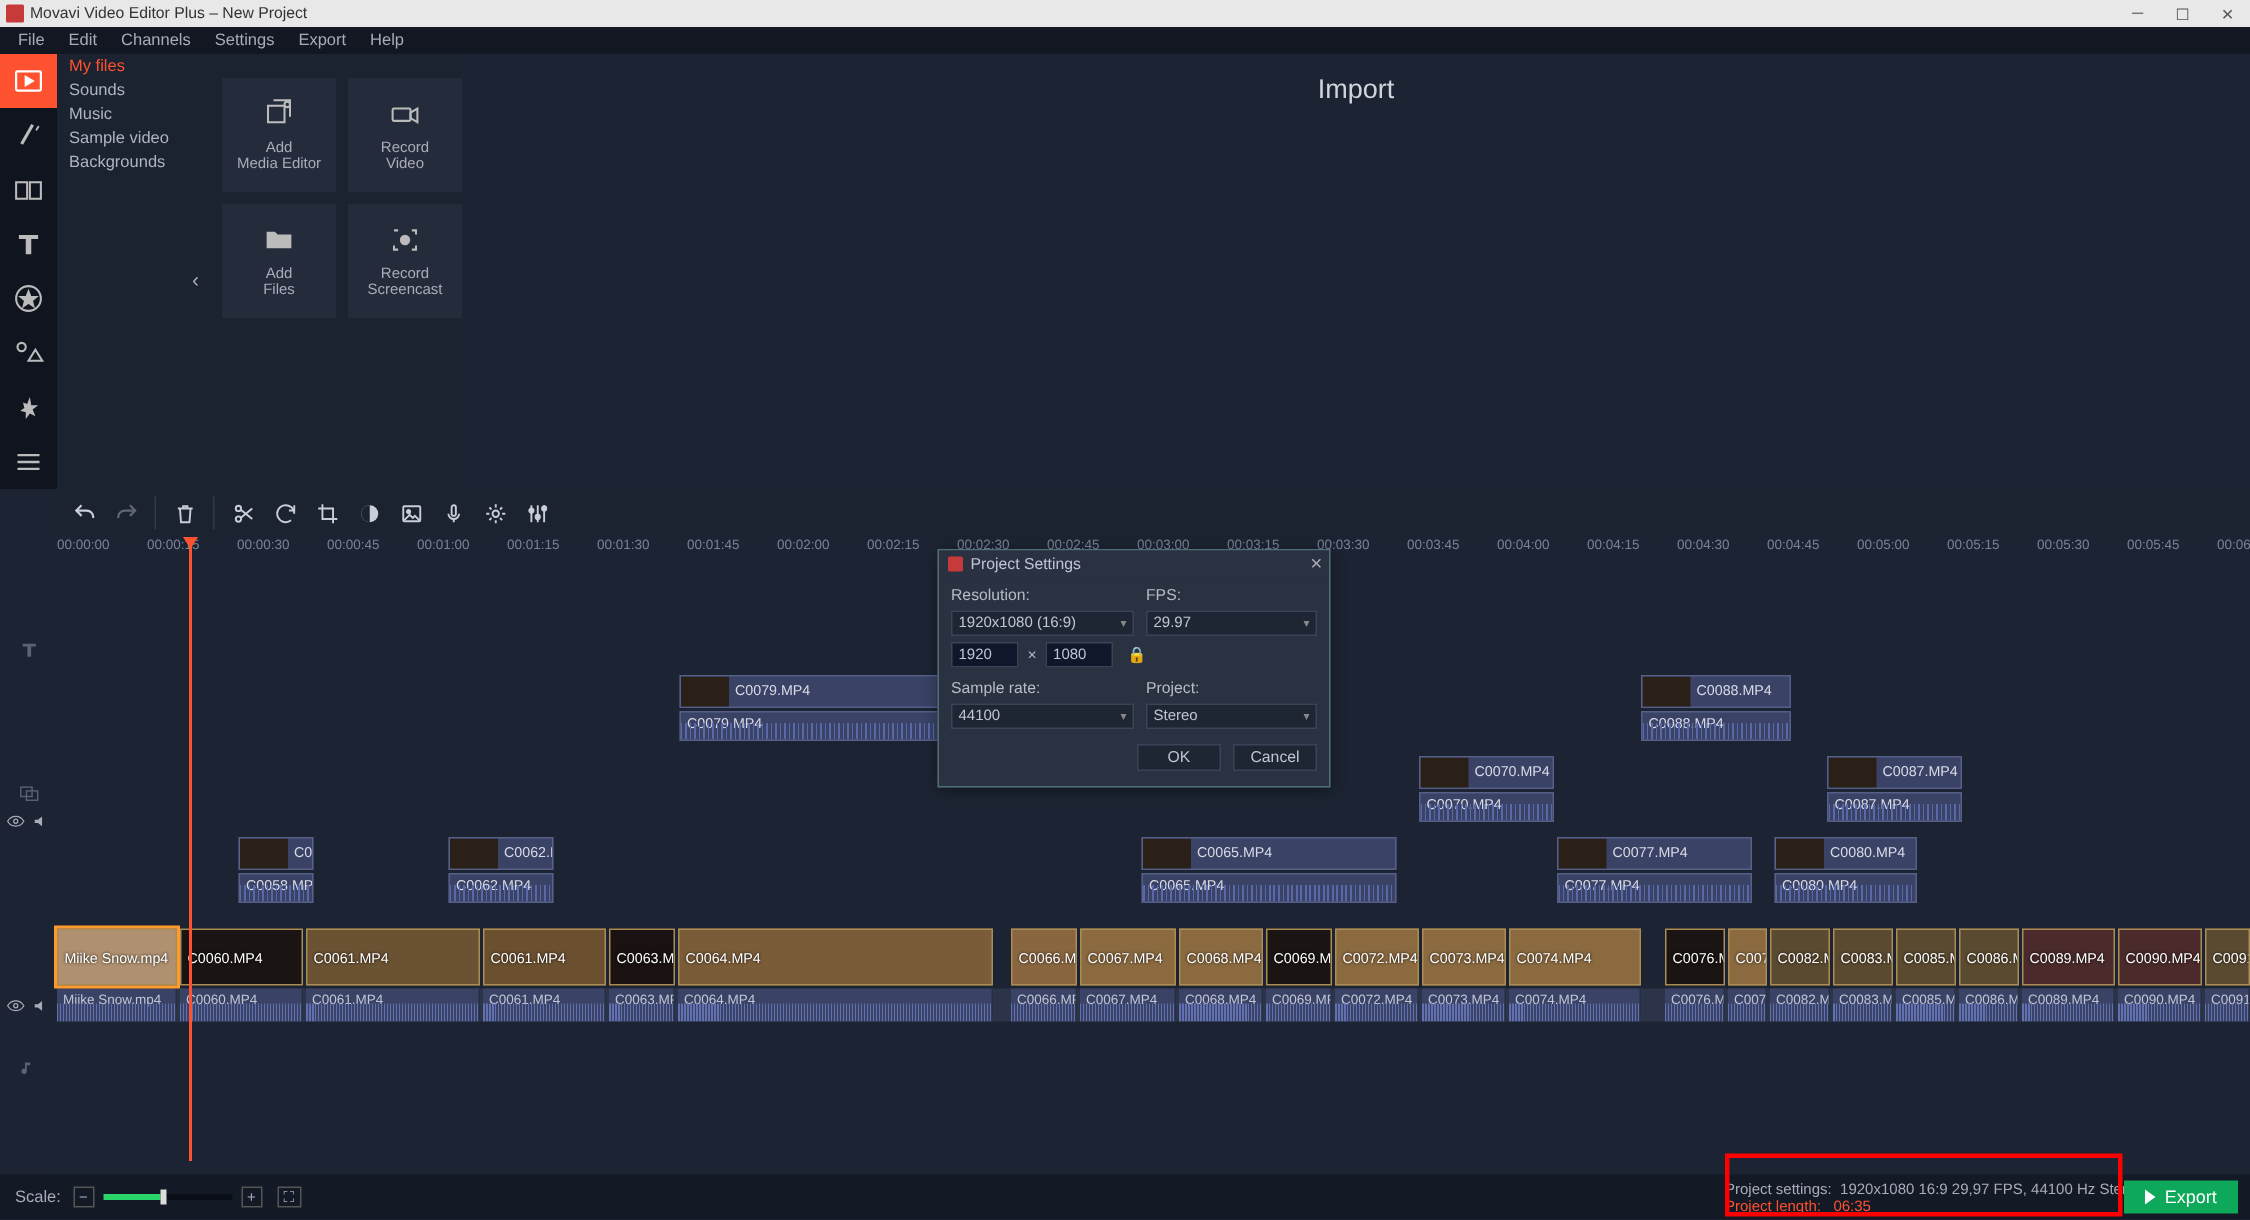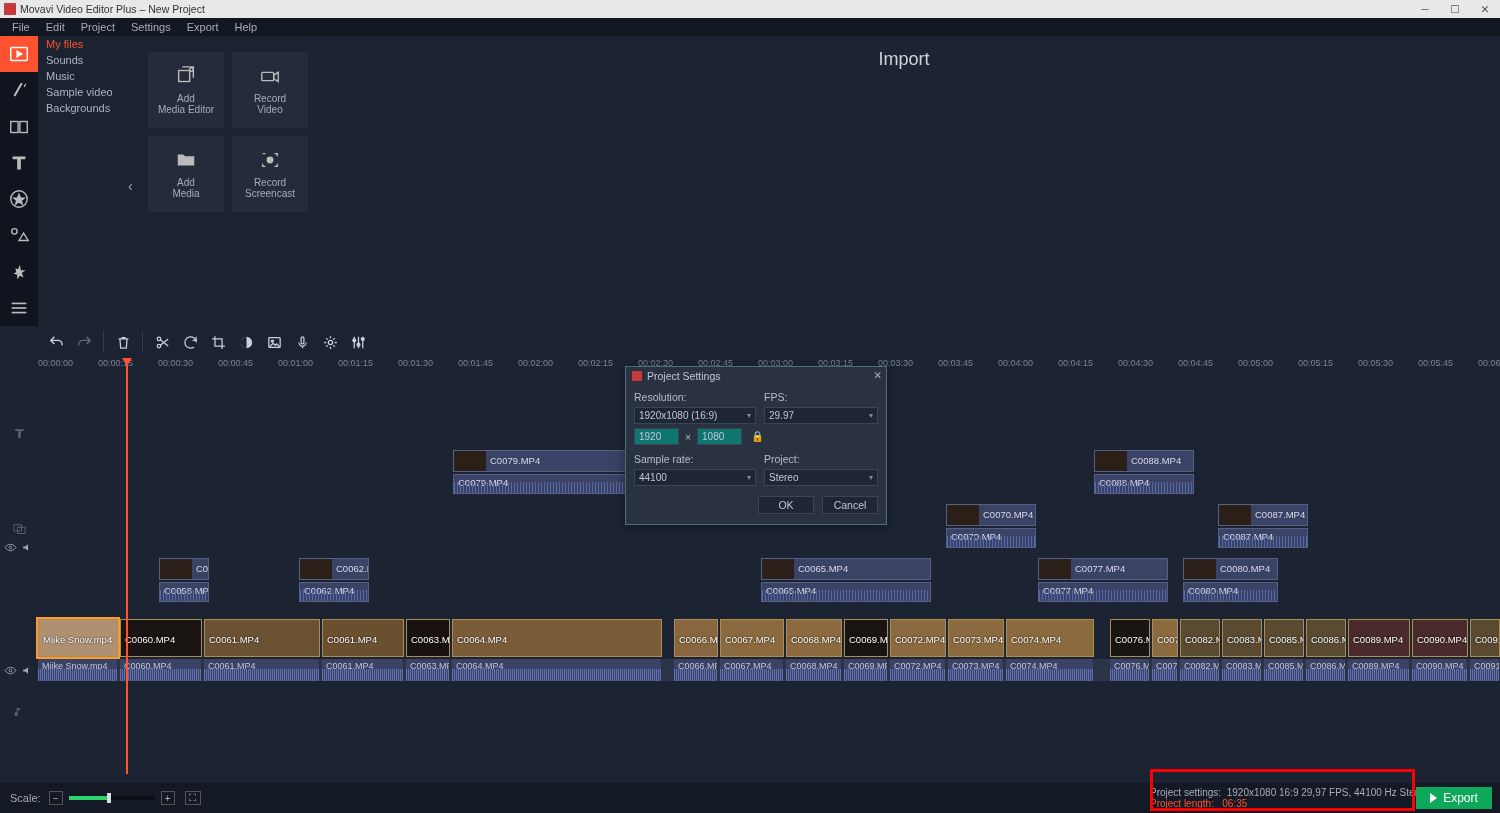--- a/index.html
+++ b/index.html
@@ -84,21 +84,21 @@
 .modal{position:absolute;left:625px;top:366px;width:262px;background:#2a3141;border:1px solid #4e6f7a;z-index:30;box-shadow:0 2px 10px rgba(0,0,0,.4)}
 .modal .mtitle{height:18px;background:#2a3141;display:flex;align-items:center;padding:0 6px;font-size:10.5px;color:#c0c6d6;border-bottom:none;position:relative}
 .modal .mtitle .micon{width:10px;height:10px;background:#c73a3a;margin-right:5px;border-radius:1px}
 .modal .mclose{position:absolute;right:4px;top:2px;cursor:pointer;color:#aab}
 .modal .mbody{padding:6px 8px 10px}
 .mrow{display:flex;margin-bottom:4px}
 .mrow .l{width:130px;font-size:10.5px;color:#b6bcc9}
 .mrow .r{flex:1;font-size:10.5px;color:#b6bcc9}
 .msel{height:17px;background:#1e2533;border:1px solid #3a4458;color:#c0c6d6;font-size:10px;padding:0 4px;display:flex;align-items:center;position:relative}
 .msel::after{content:'▾';position:absolute;right:4px;font-size:8px;color:#888}
-.minput{height:17px;width:46px;background:#0f766e;border:1px solid #3a4458;color:#c0c6d6;font-size:10px;padding:0 4px;display:inline-flex;align-items:center}
+.minput{height:17px;width:46px;background:#0f172a;border:1px solid #3a4458;color:#c0c6d6;font-size:10px;padding:0 4px;display:inline-flex;align-items:center}
 .mbtns{display:flex;justify-content:flex-end;gap:8px;margin-top:10px}
 .mbtn{width:56px;height:18px;background:#1e2533;border:1px solid #3a4458;color:#c0c6d6;font-size:10.5px;display:flex;align-items:center;justify-content:center;cursor:pointer}
 .lock-icon{width:12px;height:14px;display:inline-flex;align-items:center;justify-content:center;color:#aab;margin-left:4px}
 .pencil{display:inline-block;margin-left:6px;transform:rotate(-45deg)}
 
 .eye-icon,.speaker-icon{width:13px;color:#aab}
 </style>
 </head>
 <body>
 
@@ -108,21 +108,21 @@
   <div class="wincontrols">
     <div>─</div>
     <div>☐</div>
     <div>✕</div>
   </div>
 </div>
 
 <div class="menubar" id="menubar">
     <span>File</span>
     <span>Edit</span>
-    <span>Project</span>
+    <span>Channels</span>
     <span>Settings</span>
     <span>Export</span>
     <span>Help</span>
   </div>
 
 <div class="sidebar">
   <div class="tab active">
       <svg viewBox="0 0 24 24" fill="none" stroke="#fff" stroke-width="1.6">
         <rect x="3" y="5" width="18" height="14" rx="1"></rect>
         <polygon points="10,9 10,15 15,12" fill="#fff"></polygon>
@@ -196,21 +196,21 @@
           <path d="M16 11l5-3v10l-5-3z"></path>
         </svg>
         <div>Record</div>
         <div>Video</div>
       </div>
       <div class="action-tile">
         <svg viewBox="0 0 24 24" fill="#bbb">
           <path d="M3 6h6l2 2h10v10H3z"></path>
         </svg>
         <div>Add</div>
-        <div>Media</div>
+        <div>Files</div>
       </div>
       <div class="action-tile">
         <svg viewBox="0 0 24 24" fill="none" stroke="#bbb" stroke-width="1.5">
           <path d="M4 5h3M17 5h3v3M20 16v3h-3M7 19H4v-3"></path>
           <circle cx="12" cy="12" r="3" fill="#bbb"></circle>
         </svg>
         <div>Record</div>
         <div>Screencast</div>
       </div>
     </div>

